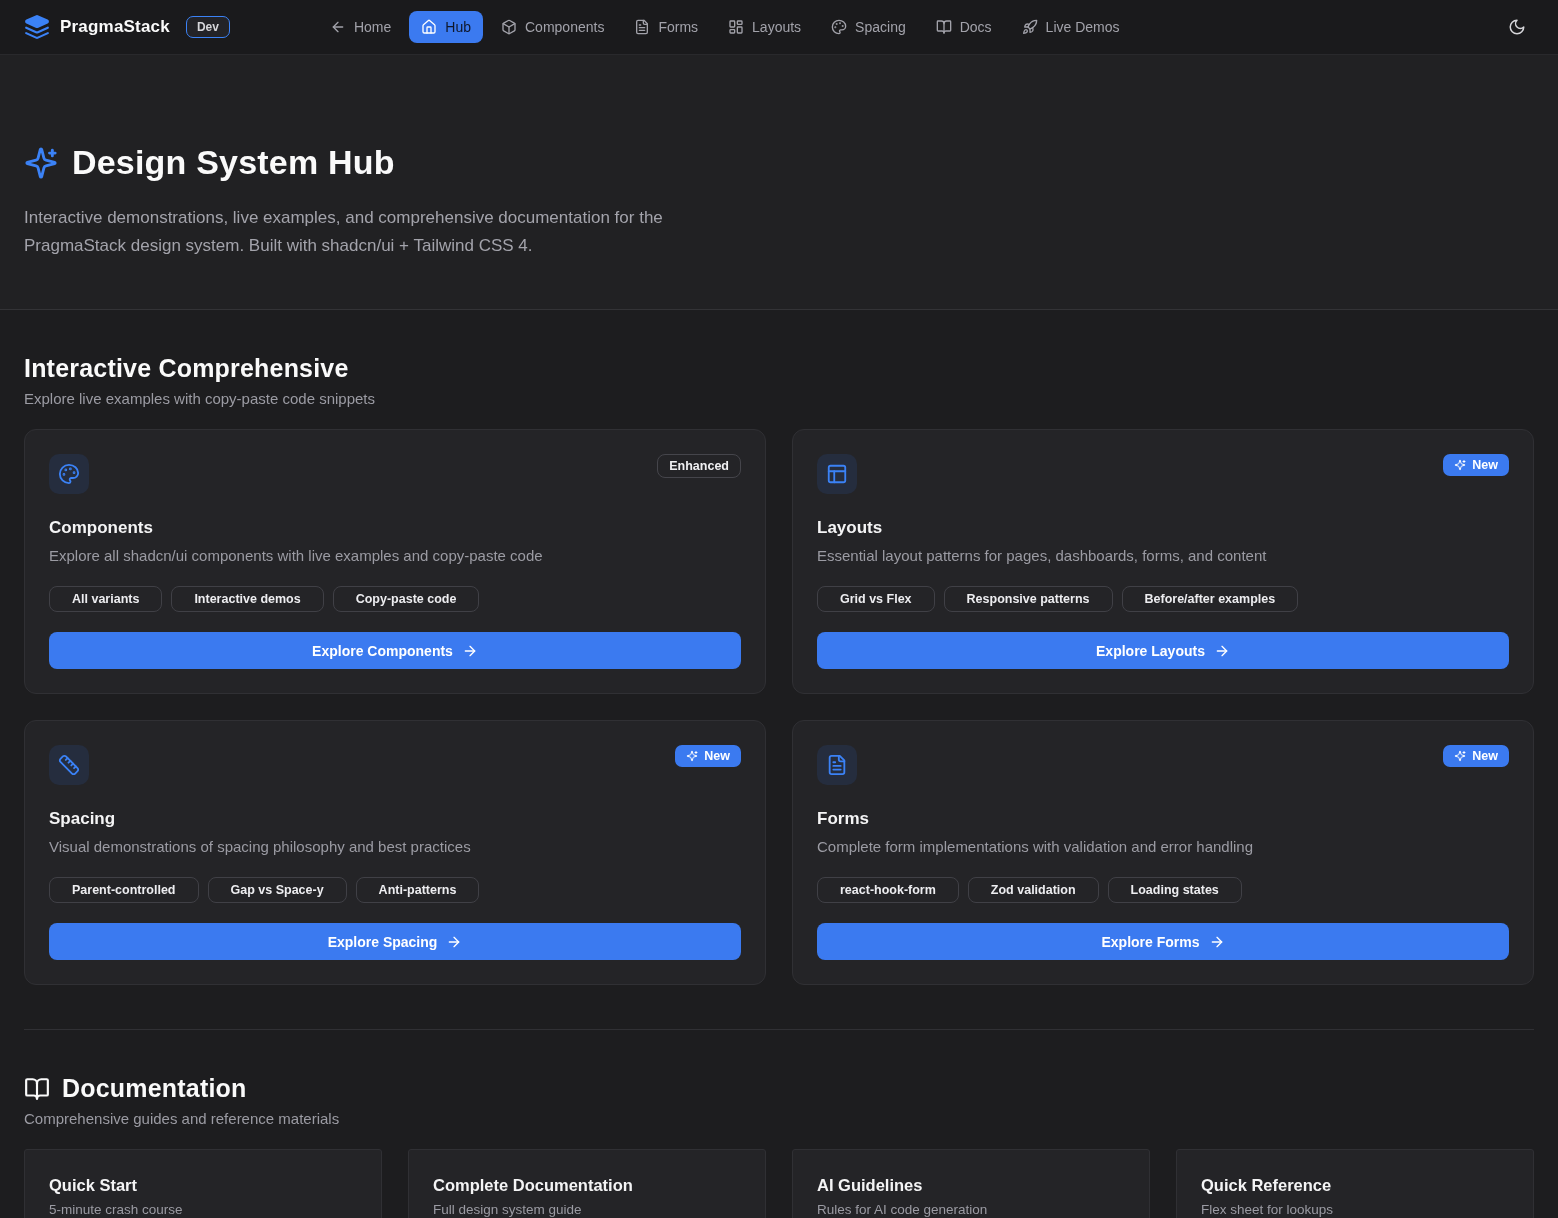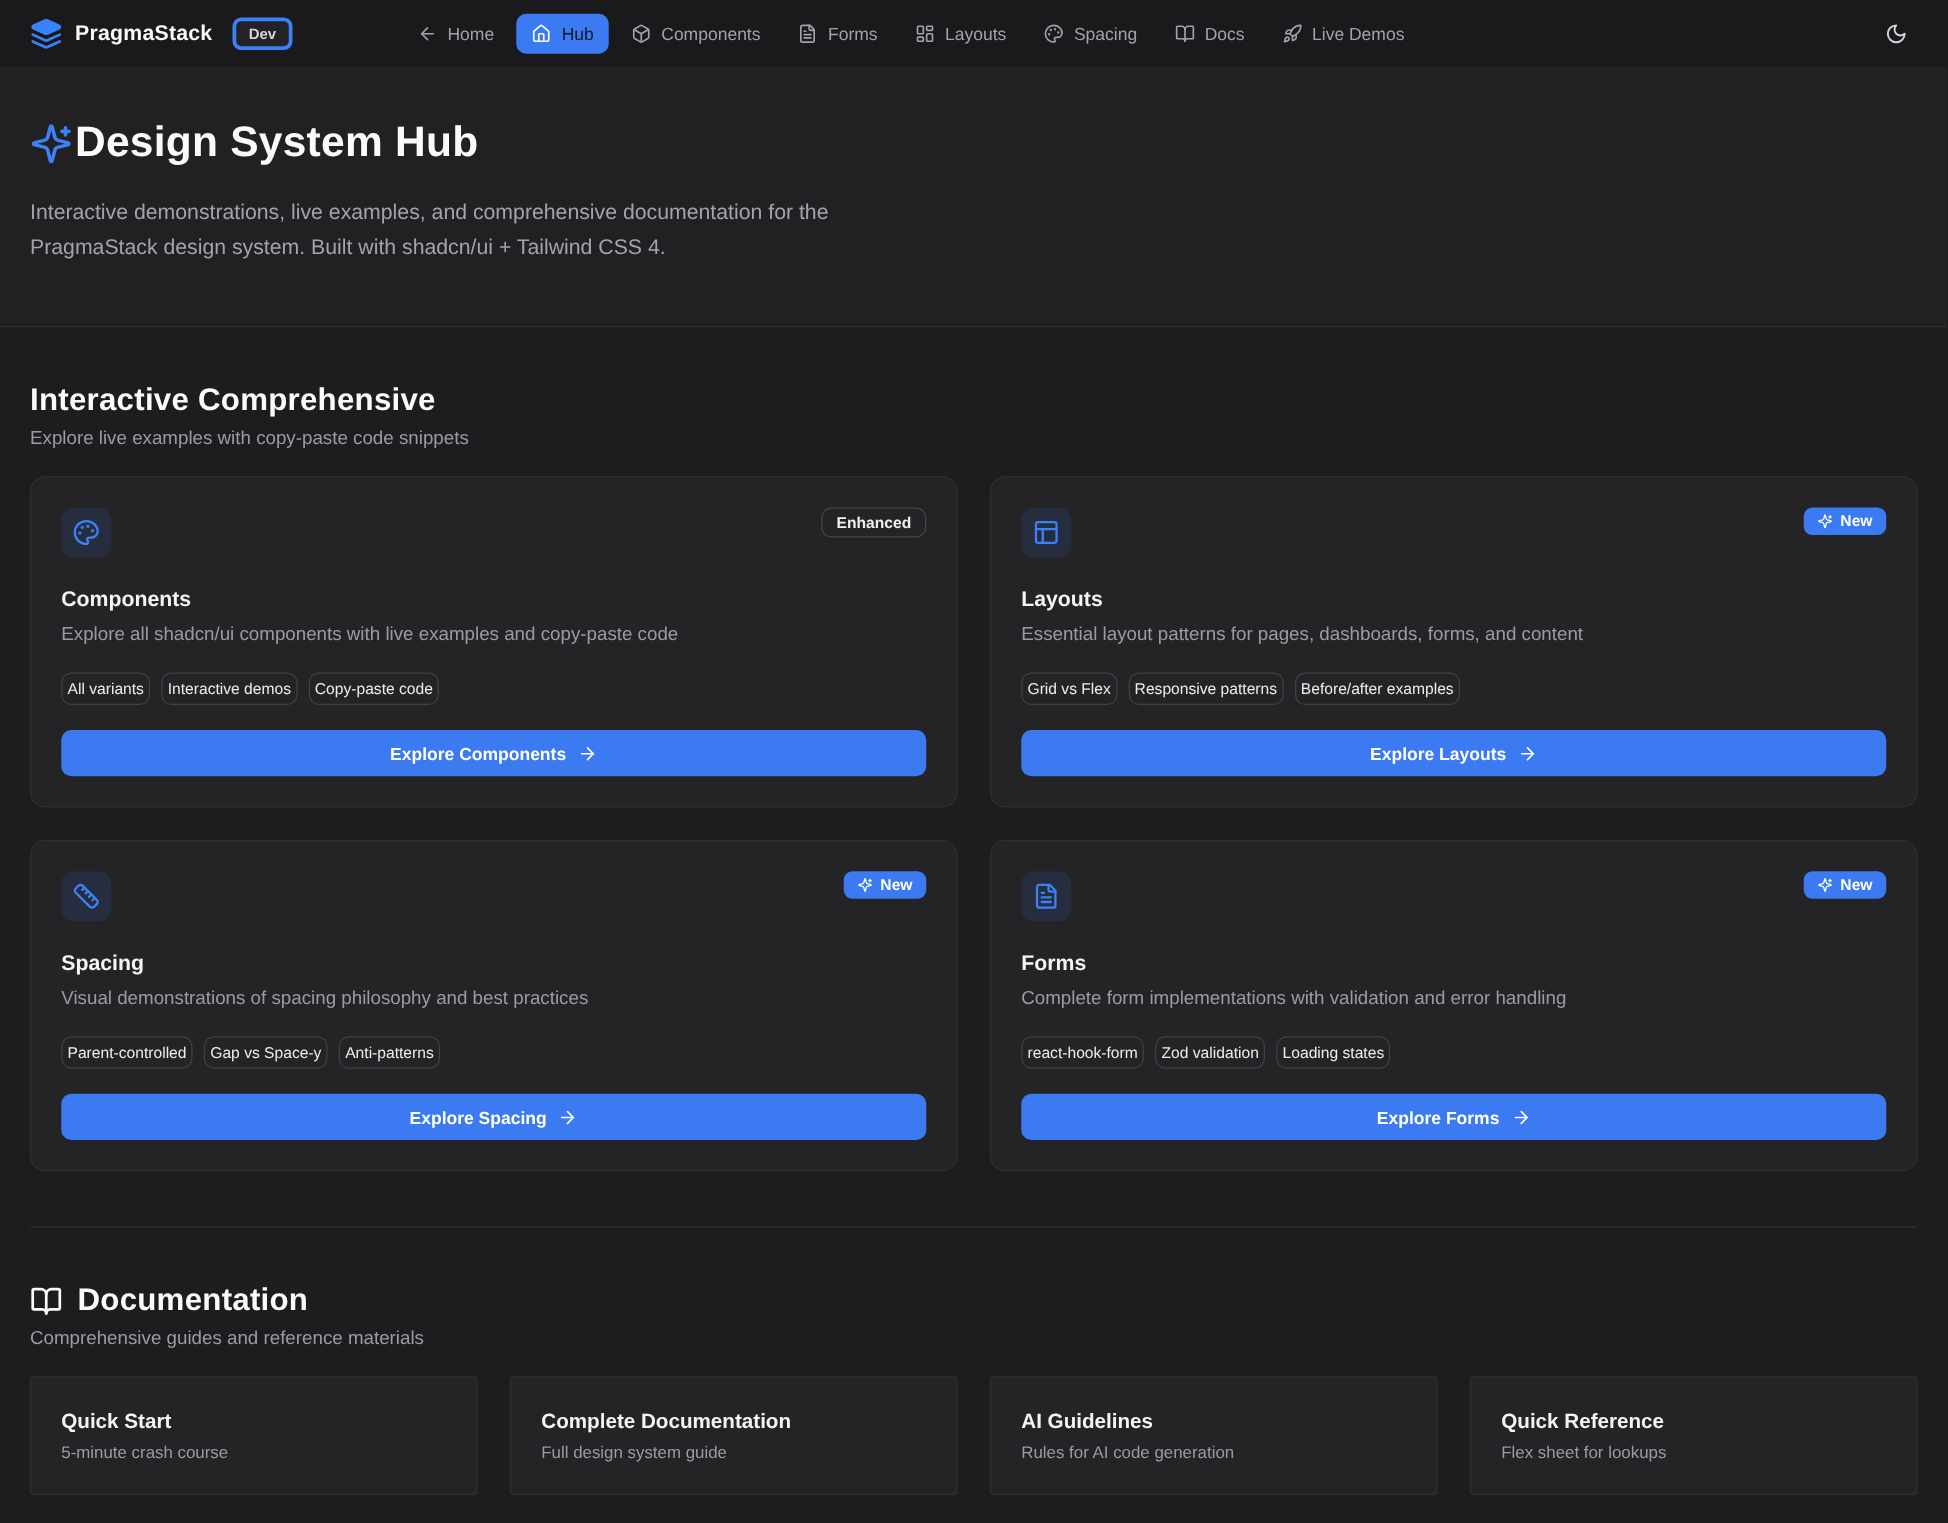--- a/index.html
+++ b/index.html
@@ -19,42 +19,42 @@
     background: #1a1a1c;
     border-bottom: 1px solid #29292c;
     display: flex;
     align-items: center;
     padding: 0 24px;
   }
   .brand { display: flex; align-items: center; gap: 10px; }
   .brand-name { font-size: 17px; font-weight: 700; color: #fafafa; letter-spacing: .2px; }
   .env-badge {
     font-size: 12px; font-weight: 700; color: #d6d6da;
-    border: 3px solid #3b82f6; background: #232327;
+    border: 1px solid #3b82f6; background: #232327;
     border-radius: 7px; padding: 3px 10px; margin-left: 6px;
   }
   .nav-links { display: flex; align-items: center; gap: 6px; margin-left: 88px; }
   .nav-link {
     display: flex; align-items: center; gap: 8px;
     background: none; border: none; cursor: pointer;
     color: #a2a2aa; font-size: 14px; font-family: inherit;
     padding: 8px 12px; border-radius: 8px;
   }
   .nav-link svg { color: #a2a2aa; }
   .nav-link.active { background: #3b7af0; color: #0f172a; }
   .nav-link.active svg { color: #ffffff; }
   .nav-spacer { flex: 1; }
   .theme-toggle {
     background: none; border: none; cursor: pointer;
     padding: 8px; border-radius: 8px; color: #d6d6da;
   }
 
   
   .hero { background: #212123; padding: 40px 24px 50px; border-bottom: 1px solid #333336; }
-  .hero-title-row { display: flex; align-items: center; gap: 2px; }
+  .hero-title-row { display: flex; align-items: center; gap: 14px; margin-top: 48px; }
   .hero-title { font-size: 34px; font-weight: 700; color: #fafafa; letter-spacing: .2px; }
   .hero-icon { color: #3b82f6; }
   .hero-desc {
     margin-top: 22px; max-width: 745px;
     font-size: 17px; line-height: 1.62; color: #a3a3ab;
   }
 
   
   .main { padding: 0 24px 26px; background: #1d1d1f; }
   .section-head { padding-top: 44px; }
@@ -82,22 +82,22 @@
   }
   .badge-new {
     display: inline-flex; align-items: center; gap: 6px;
     font-size: 12.5px; font-weight: 700; color: #ffffff;
     background: #3b7af0; border-radius: 7px; padding: 4px 11px;
   }
   .card-title { margin-top: 24px; font-size: 17px; font-weight: 700; color: #f4f4f5; }
   .card-desc { margin-top: 7px; font-size: 15px; color: #9b9ba3; line-height: 1.4; }
   .tag-row { margin-top: 20px; display: flex; gap: 9px; flex-wrap: wrap; }
   .tag {
-    font-size: 12.5px; font-weight: 400; color: #ededf0;
-    border: 1px solid #404046; border-radius: 8px; padding: 5px 4px;
+    font-size: 12.5px; font-weight: 700; color: #ededf0;
+    border: 1px solid #404046; border-radius: 8px; padding: 5px 22px;
     background: transparent;
   }
   .cta-btn {
     margin-top: 20px; width: 100%; height: 37px;
     display: flex; align-items: center; justify-content: center; gap: 9px;
     background: #3b7af0; color: #ffffff; border: none; border-radius: 8px;
     font-family: inherit; font-size: 14px; font-weight: 600; cursor: pointer;
   }
   .divider { border: none; border-top: 1px solid #303034; margin: 44px 0 0; }
 

